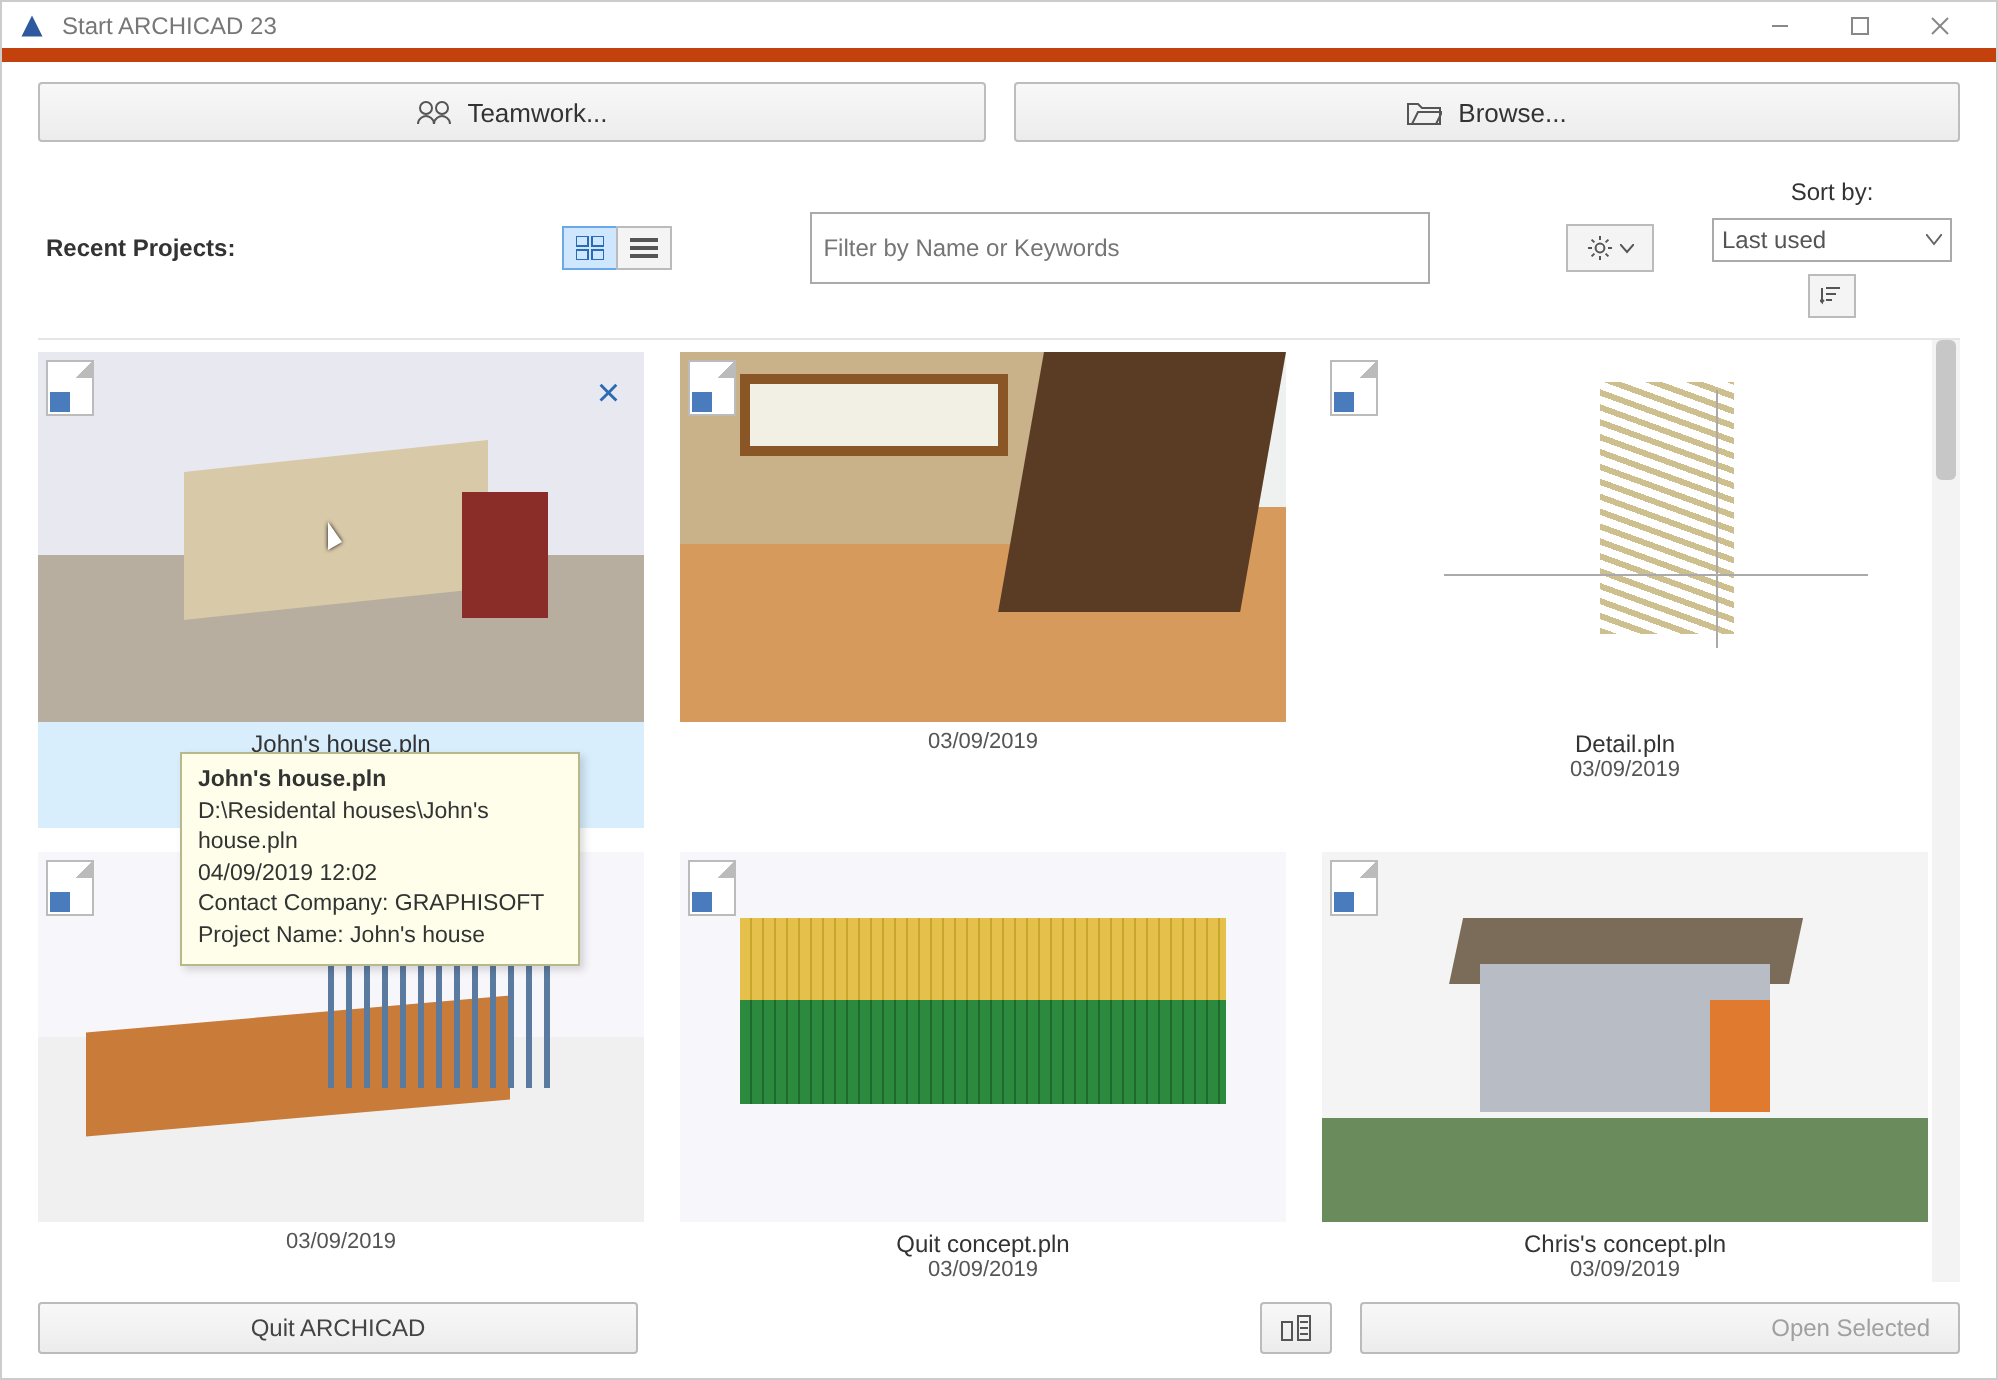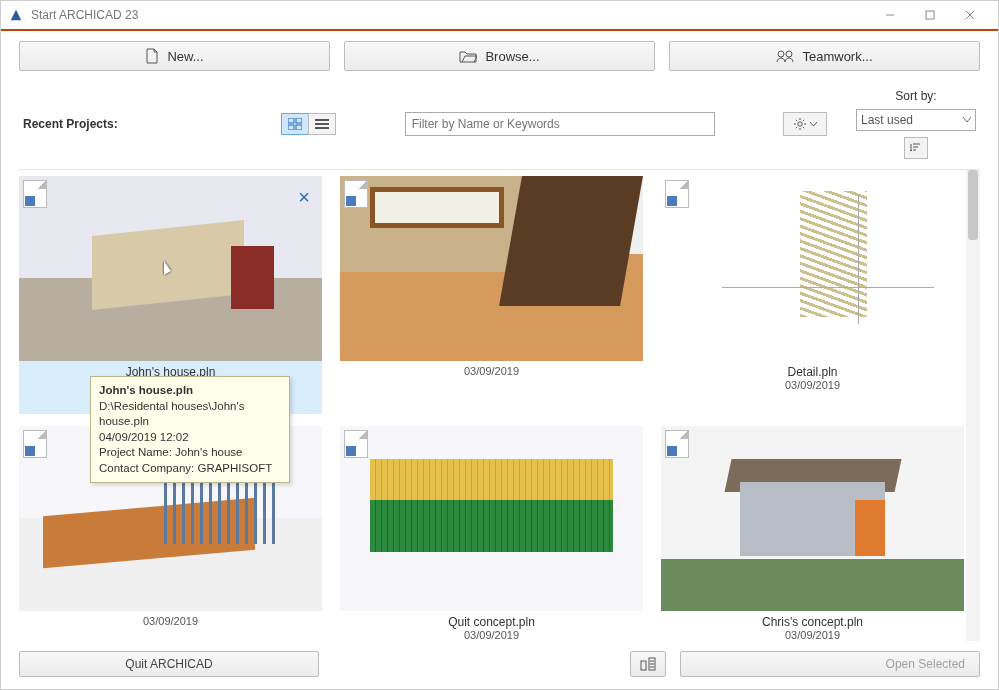--- a/index.html
+++ b/index.html
@@ -12,21 +12,21 @@
   height: 690px;
   overflow: hidden;
   border: 1px solid #ccc;
 }
 .titlebar {
   height: 30px;
   display: flex;
   align-items: center;
   padding: 0 8px;
   background: #fff;
-  border-bottom: 2px solid #c2410c;
+  border-bottom: 7px solid #c2410c;
 }
 .titlebar .app-icon {
   width: 14px; height: 14px;
   margin-right: 8px;
 }
 .titlebar .title { color: #777; font-size: 12px; flex: 1; }
 .win-controls { display: flex; gap: 0; }
 .win-btn {
   width: 40px; height: 28px;
   display: flex; align-items: center; justify-content: center;
@@ -77,21 +77,21 @@
   display:flex; align-items:center; justify-content:center;
   cursor:pointer;
 }
 .view-btn.active {
   background: #cfe6ff;
   border-color: #6aa9e6;
 }
 .filter-input {
   flex: 1;
   max-width: 310px;
-  height: 24px;
+  height: 36px;
   border: 1px solid #aaa;
   padding: 0 6px;
   font-size: 12px;
   color: #15803d;
 }
 .gear-btn {
   width: 44px; height: 24px;
   border: 1px solid #bbb;
   background: #f4f4f4;
   display:flex; align-items:center; justify-content:center; gap:3px;
@@ -296,40 +296,33 @@
           <line x1="9" y1="1" x2="1" y2="9" stroke="#888"></line>
         </svg>
     </div>
   </div>
 </div>
 
 <div class="content">
 
   <div class="top-buttons">
     <div class="top-btn">
-      <svg width="14" height="16" viewBox="0 0 14 16">
-          <path d="M2 1h7l3 3v11H2z" fill="none" stroke="#555"></path>
-          <path d="M9 1v3h3" fill="none" stroke="#555"></path>
-        </svg>
-      <span>New...</span>
+      <svg width="18" height="14" viewBox="0 0 18 14">
+          <circle cx="5" cy="5" r="3" fill="none" stroke="#555"></circle>
+          <circle cx="13" cy="5" r="3" fill="none" stroke="#555"></circle>
+          <path d="M1 13c0-3 3-4 4-4s4 1 4 4m0 0c0-3 3-4 4-4s4 1 4 4" fill="none" stroke="#555"></path>
+        </svg>
+      <span>Teamwork...</span>
     </div>
     <div class="top-btn">
       <svg width="18" height="14" viewBox="0 0 18 14">
           <path d="M1 3h5l2 2h9v8H1z" fill="none" stroke="#555"></path>
           <path d="M3 13l3-6h12l-3 6" fill="none" stroke="#555"></path>
         </svg>
       <span>Browse...</span>
-    </div>
-    <div class="top-btn">
-      <svg width="18" height="14" viewBox="0 0 18 14">
-          <circle cx="5" cy="5" r="3" fill="none" stroke="#555"></circle>
-          <circle cx="13" cy="5" r="3" fill="none" stroke="#555"></circle>
-          <path d="M1 13c0-3 3-4 4-4s4 1 4 4m0 0c0-3 3-4 4-4s4 1 4 4" fill="none" stroke="#555"></path>
-        </svg>
-      <span>Teamwork...</span>
     </div>
   </div>
 
   <div class="toolbar-row">
     <span class="recent-label">Recent Projects:</span>
     <div style="flex:0 0 110px"></div>
 
     <div class="view-toggle">
       <div class="view-btn active">
         <svg width="14" height="12" viewBox="0 0 14 12">
@@ -507,15 +500,15 @@
       <span>Open Selected</span>
     </div>
   </div>
 
 </div>
 
 <div class="tooltip">
   <div class="tt-name">John's house.pln</div>
   <div>D:\Residental houses\John's house.pln</div>
   <div>04/09/2019 12:02</div>
+  <div>Contact Company: GRAPHISOFT</div>
   <div>Project Name: John's house</div>
-  <div>Contact Company: GRAPHISOFT</div>
 </div>
 
 </body></html>

